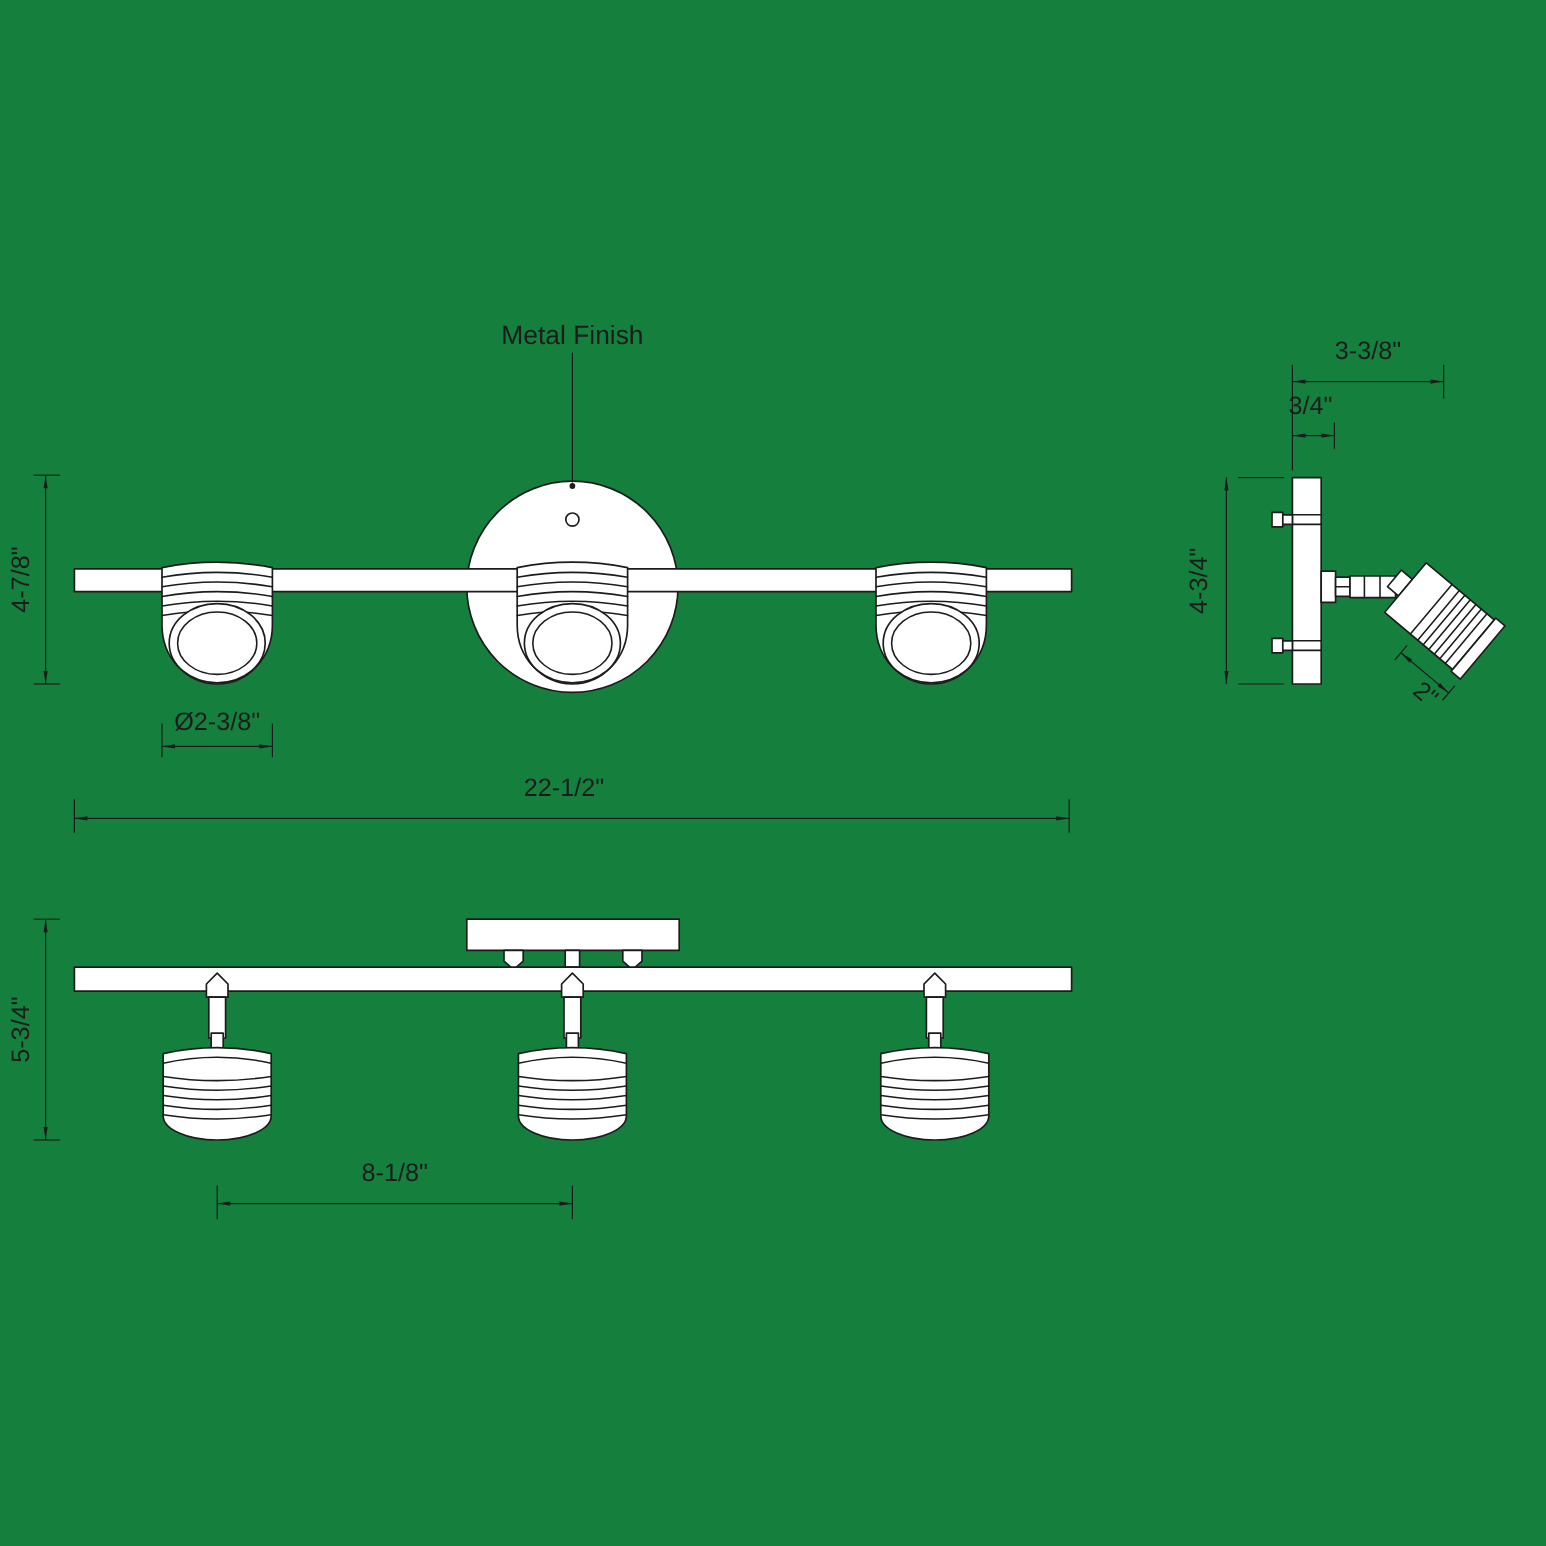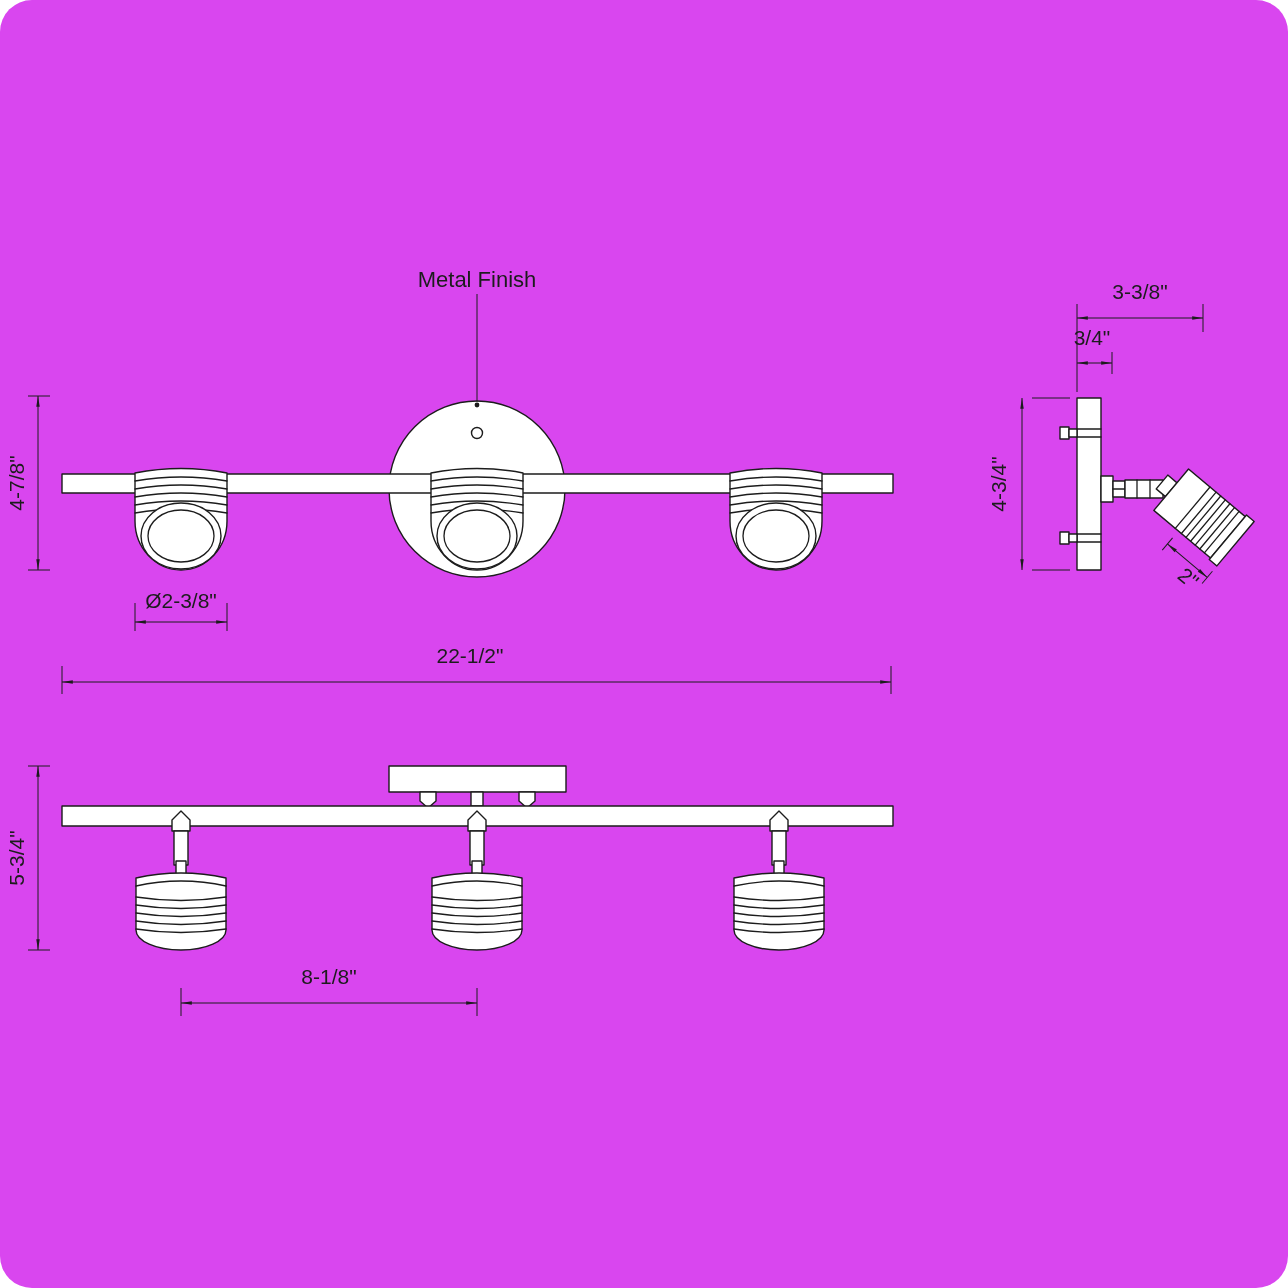--- a/index.html
+++ b/index.html
@@ -7,22 +7,21 @@
     padding: 0;
     background: #ffffff;
     width: 1288px;
     height: 1288px;
     font-family: "Liberation Sans", sans-serif;
   }
   .canvas {
     position: relative;
     width: 1288px;
     height: 1288px;
-    background: #d946ef;
-    border-radius: 32px;
+    background: #15803d;
   }
   svg { display: block; }
   .obj {
     fill: #ffffff;
     stroke: #1c1c1c;
     stroke-width: 1.4;
     stroke-linejoin: round;
     stroke-linecap: round;
   }
   .objline {

